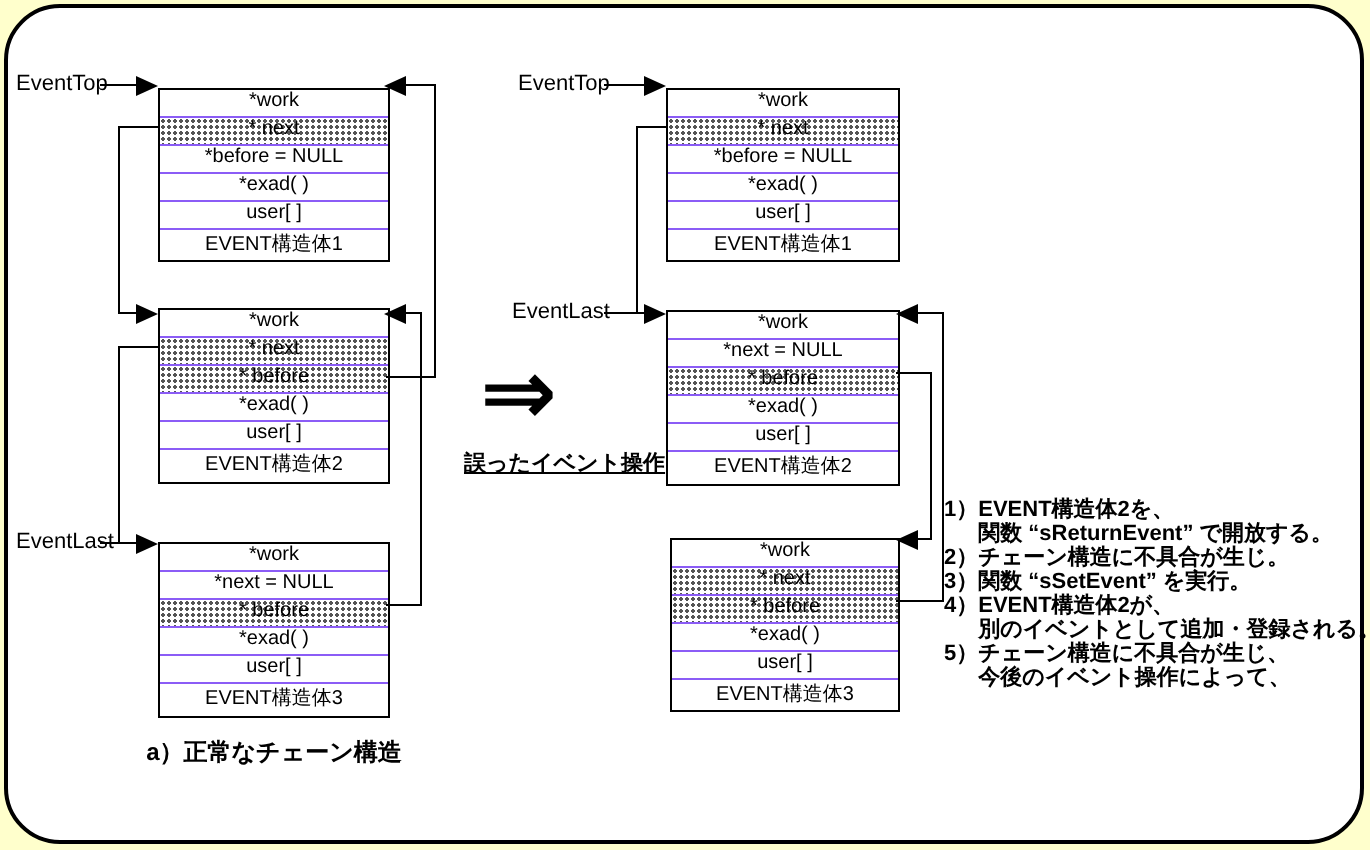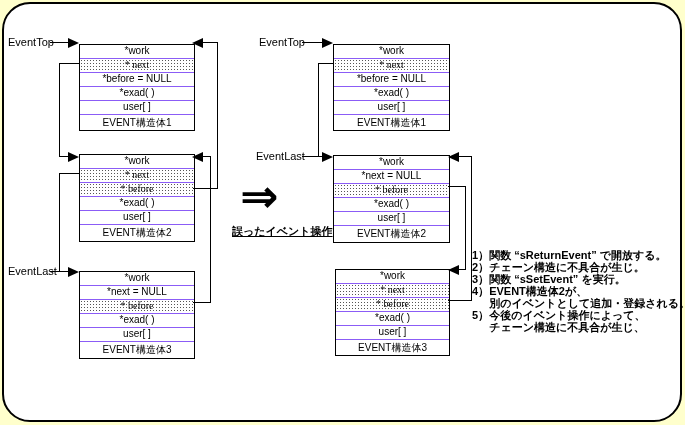--- a/index.html
+++ b/index.html
@@ -19,21 +19,21 @@
   }
   .srow{
     height:13px;flex:0 0 13px;border-bottom:1px solid #8b5cf6;
     font-size:10px;line-height:12px;text-align:center;
     white-space:nowrap;overflow:hidden;
   }
   .srow:last-child{flex:1 1 auto;border-bottom:none;height:auto;
     display:flex;align-items:center;justify-content:center;text-align:right;}
   .srow.hatched{
     background-image:radial-gradient(circle,#555 0.8px,transparent 0.9px);
-    background-size:3px 3px;background-position:0 0;font-family:Liberation Serif, serif;
+    background-size:3px 3px;background-position:0 0;
   }
   .ptr-label{position:absolute;font-size:11px;line-height:11px;white-space:nowrap;}
   .wire{position:absolute;background:#000;}
   .ah-r{position:absolute;width:0;height:0;
     border-top:5px solid transparent;border-bottom:5px solid transparent;
     border-left:11px solid #000;}
   .ah-l{position:absolute;width:0;height:0;
     border-top:5px solid transparent;border-bottom:5px solid transparent;
     border-right:11px solid #000;}
   .caption{position:absolute;font-size:12px;font-weight:bold;text-align:center;white-space:nowrap;}
@@ -142,25 +142,27 @@
   <div class="ah-l" style="left:448px;top:265px;"></div>
 
   <div class="wire" style="left:448px;top:300px;width:24px;height:1px;"></div>
   <div class="wire" style="left:471px;top:156px;width:1px;height:145px;"></div>
   <div class="wire" style="left:459px;top:156px;width:13px;height:1px;"></div>
   <div class="ah-l" style="left:448px;top:152px;"></div>
 
   <div class="big-arrow" style="left:240px;top:176px;">⇒</div>
   <div class="mid-label" style="left:232px;top:224px;">誤ったイベント操作</div>
 
+  <div class="caption" style="left:59px;top:368px;width:156px;">a）正常なチェーン構造</div>
 
   <div class="notes">
       <div class="note">
         <div class="num">1）</div>
         <div class="nlines">
+          <div class="nline">EVENT構造体2を、</div>
           <div class="nline">関数 “sReturnEvent” で開放する。</div>
         </div>
       </div>
       <div class="note">
         <div class="num">2）</div>
         <div class="nlines">
           <div class="nline">チェーン構造に不具合が生じ。</div>
         </div>
       </div>
       <div class="note">
@@ -172,18 +174,18 @@
       <div class="note">
         <div class="num">4）</div>
         <div class="nlines">
           <div class="nline">EVENT構造体2が、</div>
           <div class="nline">別のイベントとして追加・登録される。</div>
         </div>
       </div>
       <div class="note">
         <div class="num">5）</div>
         <div class="nlines">
+          <div class="nline">チェーン構造に不具合が生じ、</div>
           <div class="nline">今後のイベント操作によって、</div>
-          <div class="nline">チェーン構造に不具合が生じ、</div>
         </div>
       </div>
     </div>
 </div>
 
 </body></html>

